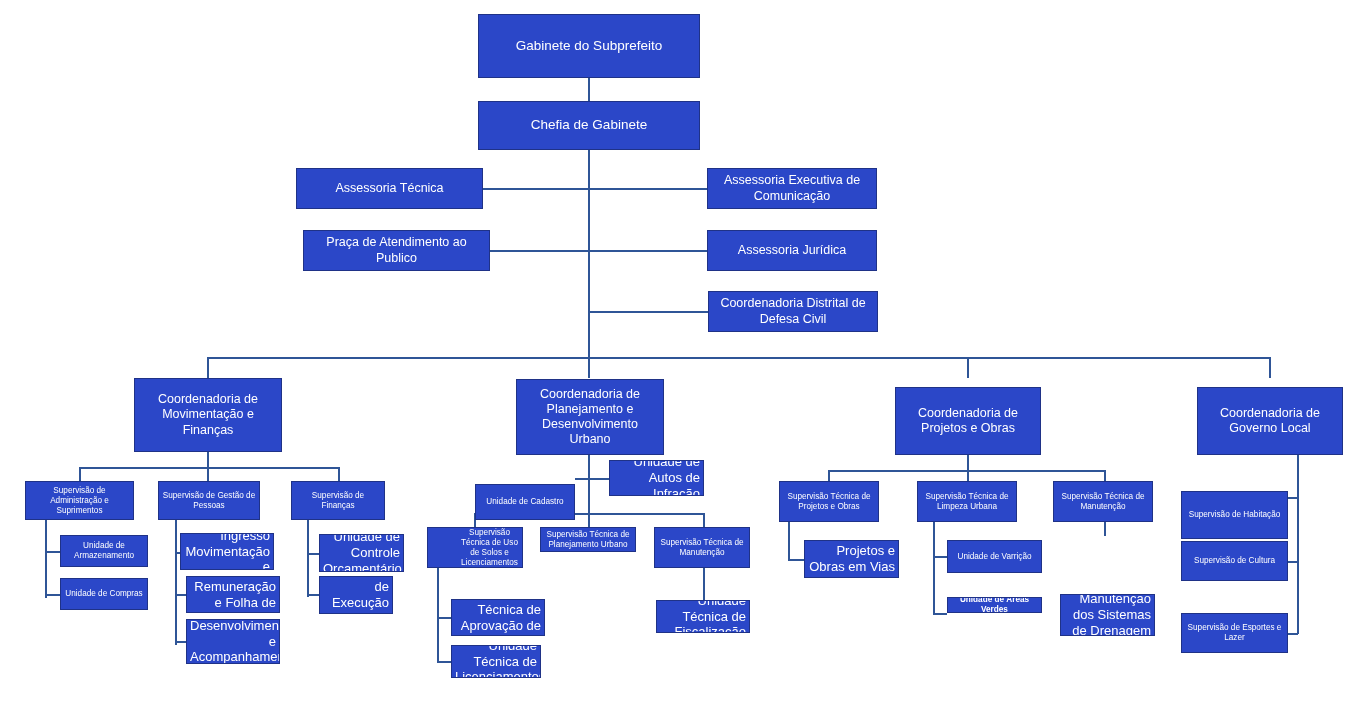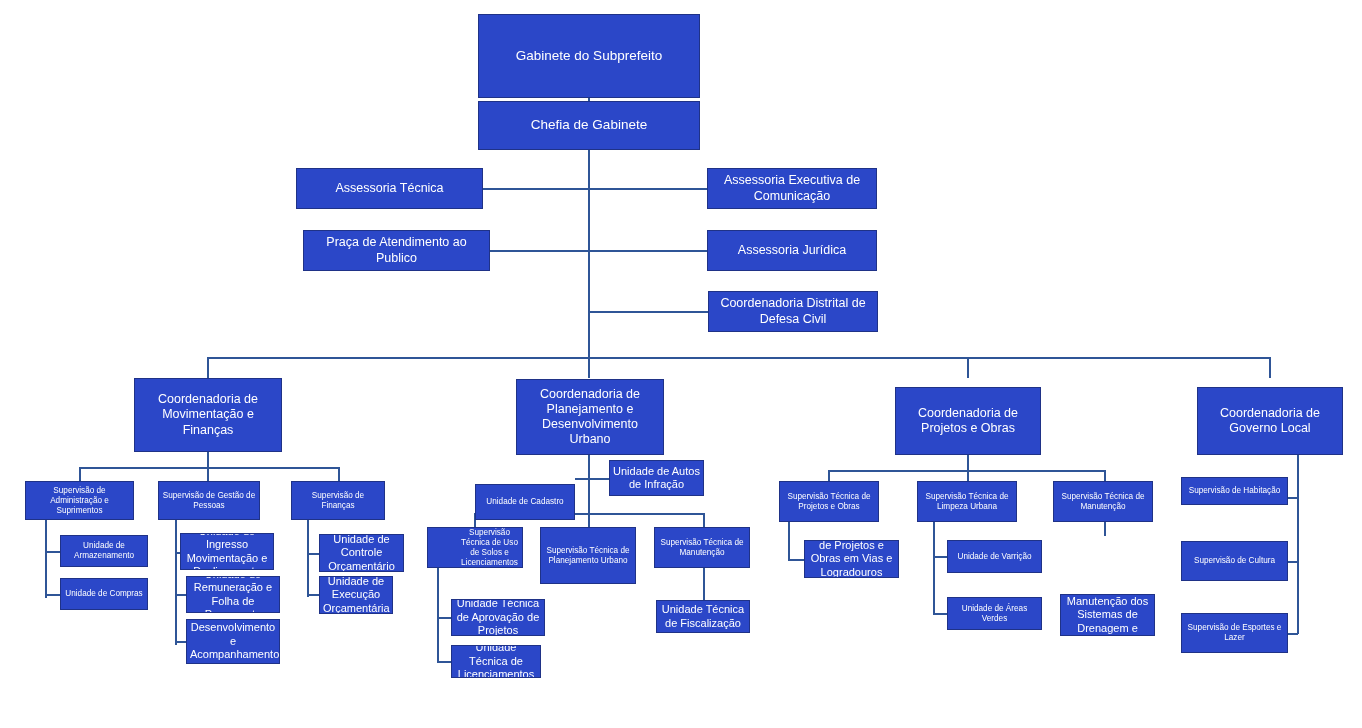--- a/index.html
+++ b/index.html
@@ -28,21 +28,21 @@
     justify-content: center;
     text-align: center;
     line-height: 1.22;
     padding: 2px 3px;
     overflow: hidden;
   }
   .node span { display: block; width: 100%; }
   .t1 { font-size: 13.5px; }
   .t2 { font-size: 12.5px; }
   .t4 { font-size: 8.2px; }
-  .t5 { font-size: 11px; }
+  .t5 { font-size: 13px; text-align: right; }
   .edge {
     position: absolute;
     background: #2F5597;
   }
   .edge.h { height: 1.6px; }
   .edge.v { width: 1.6px; }
 </style>
 </head>
 <body>
 
@@ -114,21 +114,21 @@
   <div class="edge h" style="left:933px; top:556px; width:14px;"></div>
   <div class="edge h" style="left:933px; top:613px; width:14px;"></div>
 
   <div class="edge v" style="left:1104px; top:522px; height:14px;"></div>
 
   <div class="edge v" style="left:1297px; top:455px; height:179px;"></div>
   <div class="edge h" style="left:1288px; top:497px; width:10px;"></div>
   <div class="edge h" style="left:1288px; top:561px; width:10px;"></div>
   <div class="edge h" style="left:1288px; top:633px; width:10px;"></div>
 
-  <div class="node t1" style="left:478px; top:14px; width:222px; height:84px;">
+  <div class="node t1" style="left:478px; top:14px; width:222px; height:64px;">
     <span>Gabinete do Subprefeito</span>
   </div>
 
   <div class="node t1" style="left:478px; top:101px; width:222px; height:49px;">
     <span>Chefia de Gabinete</span>
   </div>
 
   <div class="node t2" style="left:296px; top:168px; width:187px; height:41px;">
     <span>Assessoria Técnica</span>
   </div>
@@ -208,21 +208,21 @@
   <div class="node t4" style="left:427px; top:527px; width:96px; height:41px;padding-left:32px;">
     <span>Supervisão Técnica de Uso de Solos e Licenciamentos</span>
   </div>
   <div class="node t5" style="left:451px; top:599px; width:94px; height:37px;">
     <span>Unidade Técnica de Aprovação de Projetos</span>
   </div>
   <div class="node t5" style="left:451px; top:645px; width:90px; height:33px;">
     <span>Unidade Técnica de Licenciamentos</span>
   </div>
 
-  <div class="node t4" style="left:540px; top:527px; width:96px; height:57px;text-align:center;">
+  <div class="node t4" style="left:540px; top:527px; width:96px; height:25px;text-align:center;">
     <span>Supervisão Técnica de Planejamento Urbano</span>
   </div>
 
   <div class="node t4" style="left:654px; top:527px; width:96px; height:41px;">
     <span>Supervisão Técnica de Manutenção</span>
   </div>
   <div class="node t5" style="left:656px; top:600px; width:94px; height:33px;">
     <span>Unidade Técnica de Fiscalização</span>
   </div>
 
@@ -232,32 +232,32 @@
   <div class="node t5" style="left:804px; top:540px; width:95px; height:38px;">
     <span>Unidade Técnica de Projetos e Obras  em Vias e Logradouros Públicos</span>
   </div>
 
   <div class="node t4" style="left:917px; top:481px; width:100px; height:41px;">
     <span>Supervisão Técnica de Limpeza Urbana</span>
   </div>
   <div class="node t4" style="left:947px; top:540px; width:95px; height:33px;">
     <span>Unidade de Varrição</span>
   </div>
-  <div class="node t4" style="left:947px; top:597px; width:95px; height:33px;">
+  <div class="node t4" style="left:947px; top:597px; width:95px; height:16px;font-weight:bold;">
     <span>Unidade de Áreas Verdes</span>
   </div>
 
   <div class="node t4" style="left:1053px; top:481px; width:100px; height:41px;">
     <span>Supervisão Técnica de Manutenção</span>
   </div>
   <div class="node t5" style="left:1060px; top:567px; width:95px; height:42px;margin-top:27px;">
     <span>Unidade de Manutenção dos Sistemas de Drenagem e Viário</span>
   </div>
 
-  <div class="node t4" style="left:1181px; top:477px; width:107px; height:28px;">
+  <div class="node t4" style="left:1181px; top:491px; width:107px; height:48px;">
     <span>Supervisão de Habitação</span>
   </div>
   <div class="node t4" style="left:1181px; top:541px; width:107px; height:40px;">
     <span>Supervisão de Cultura</span>
   </div>
   <div class="node t4" style="left:1181px; top:613px; width:107px; height:40px;">
     <span>Supervisão de Esportes e Lazer</span>
   </div>
 
 </div>

